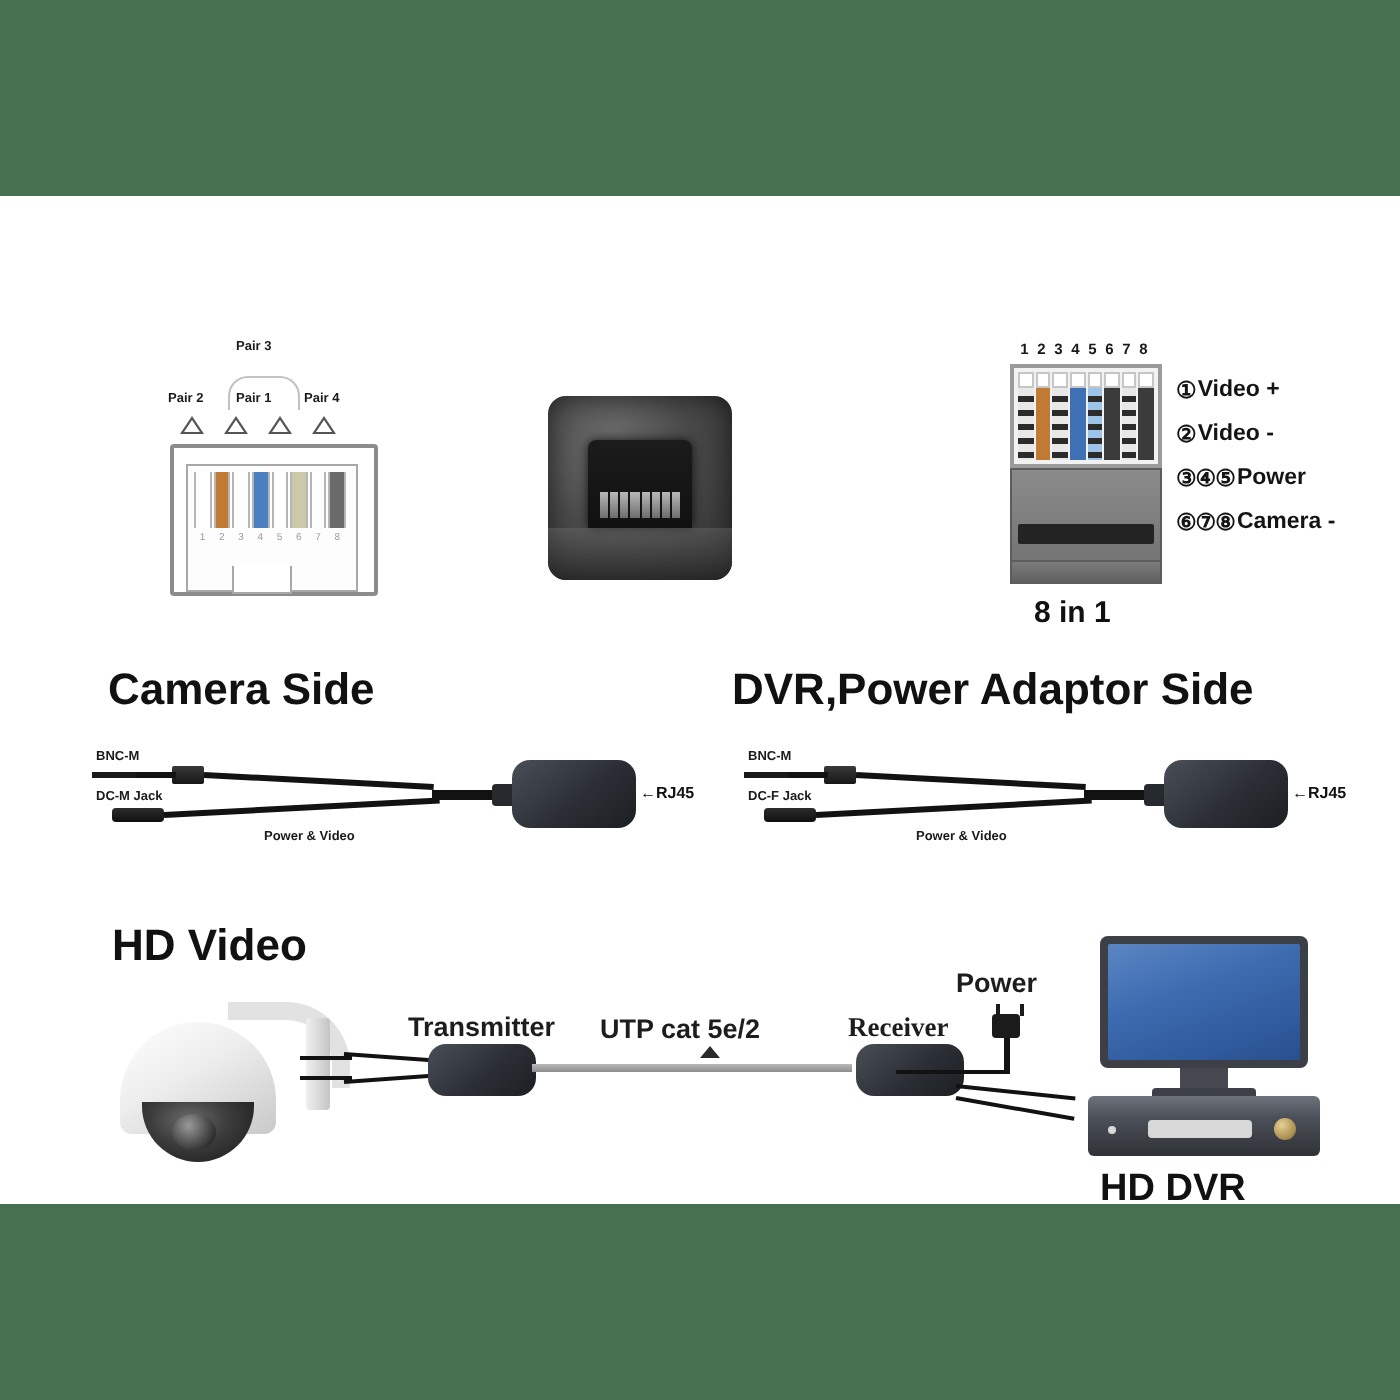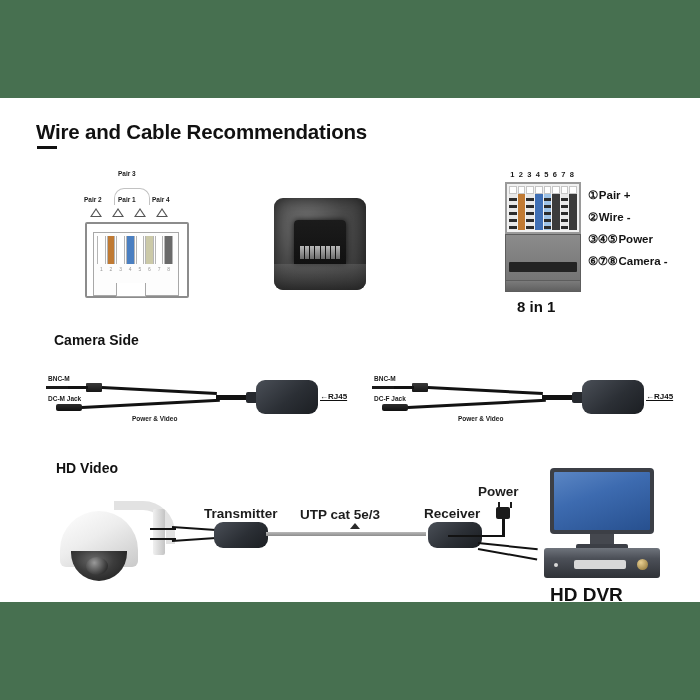--- a/index.html
+++ b/index.html
@@ -52,21 +52,21 @@
     left: 1px;
     top: 26px;
     width: 20px;
     height: 3px;
     background: #111111;
   }
 
   
   .hdr-label {
     position: absolute;
-    font-size: 14px;
+    font-size: 22px;
     font-weight: bold;
     color: #111111;
     white-space: nowrap;
   }
   .mini-label {
     position: absolute;
     font-size: 6.5px;
     font-weight: bold;
     color: #1a1a1a;
     white-space: nowrap;
@@ -285,21 +285,21 @@
     background: #1a1a1a;
   }
   .dc-barrel {
     position: absolute;
     width: 26px; height: 7px;
     background: linear-gradient(#2c2c2c, #101010);
     border-radius: 2px;
   }
   .rj45-arrow {
     position: absolute;
-    font-size: 8px; font-weight: bold; color: #111111; white-space: nowrap; text-decoration: underline;
+    font-size: 8px; font-weight: bold; color: #111111; white-space: nowrap;
   }
 
   
   
   #ptz { position: absolute; left: 58px; top: 395px; width: 130px; height: 92px; }
   #ptz-dome {
     position: absolute; left: 2px; top: 18px;
     width: 78px; height: 56px;
     background: linear-gradient(150deg, #ffffff 0%, #ededed 45%, #c9c9c9 100%);
     border-radius: 39px 39px 6px 6px;
@@ -410,24 +410,20 @@
 </head>
 <body>
 
 <div id="page">
 
   <div class="band" id="band-top"></div>
   <div class="band" id="band-bottom"></div>
 
   <div id="content">
 
-    <div id="title-block">
-      <div id="title-text">Wire and Cable Recommendations</div>
-      <div id="title-underline"></div>
-    </div>
 
     <div id="jack-group">
 
       <div class="mini-label" style="left:40px; top:0px;">Pair 3</div>
       <div id="pair3-arc"></div>
 
       <div class="mini-label" style="left:6px; top:26px;">Pair 2</div>
       <div class="mini-label" style="left:40px; top:26px;">Pair 1</div>
       <div class="mini-label" style="left:74px; top:26px;">Pair 4</div>
 
@@ -522,40 +518,41 @@
             <div class="cond" style="background: linear-gradient(rgb(59, 59, 59), rgb(59, 59, 59));"></div>
           </div>
         </div>
       <div id="plug-body"></div>
       <div id="plug-clip"></div>
       <div id="plug-tab"></div>
 
       <div id="plug-legend">
         <div class="legend-row">
           <span class="nums">①</span>
-          <span>Pair +</span>
+          <span>Video +</span>
         </div>
         <div class="legend-row">
           <span class="nums">②</span>
-          <span>Wire -</span>
+          <span>Video -</span>
         </div>
         <div class="legend-row">
           <span class="nums">③④⑤</span>
           <span>Power</span>
         </div>
         <div class="legend-row">
           <span class="nums">⑥⑦⑧</span>
           <span>Camera -</span>
         </div>
       </div>
 
       <div id="plug-2in1">8 in 1</div>
     </div>
 
     <div class="hdr-label" style="left:54px; top:234px;">Camera Side</div>
+    <div class="hdr-label" style="left:366px; top:234px;">DVR,Power Adaptor Side</div>
 
     <div class="balun-wrap" style="left:40px; top:272px; width:300px;">
 
       <div class="mini-label" style="left:8px; top:5px;">BNC-M</div>
       <div class="mini-label" style="left:8px; top:25px;">DC-M Jack</div>
 
       <div class="bnc-tip" style="left:6px; top:16px;"></div>
       <div class="bnc-barrel" style="left:46px; top:13px;"></div>
       <div class="wire-line" style="left:28px; top:16px; width:20px;"></div>
       <div class="wire-line" style="left:62px; top:16px; width:115px; transform:rotate(3deg); transform-origin:left center;"></div>
@@ -604,24 +601,24 @@
 
     <div class="wire-line thin" style="left:150px; top:430px; width:26px;"></div>
     <div class="wire-line thin" style="left:150px; top:440px; width:26px;"></div>
     <div class="wire-line thin" style="left:172px; top:428px; width:44px; transform:rotate(4deg); transform-origin:left center;"></div>
     <div class="wire-line thin" style="left:172px; top:442px; width:44px; transform:rotate(-4deg); transform-origin:left center;"></div>
 
     <div class="sys-label" style="left:204px; top:408px;">Transmitter</div>
     <div class="balun-module" style="left:214px; top:424px; width:54px; height:26px;"></div>
 
     <div class="utp-cable" style="left:266px; top:434px; width:160px;"></div>
-    <div class="sys-label" style="left:300px; top:409px;">UTP  cat  5e/3</div>
+    <div class="sys-label" style="left:300px; top:409px;">UTP  cat  5e/2</div>
     <div id="utp-caret" style="left:350px; top:425px;"></div>
 
-    <div class="sys-label" style="left:424px; top:408px;">Receiver</div>
+    <div class="sys-label" style="left:424px; top:408px;font-family:Liberation Serif, serif;">Receiver</div>
     <div class="balun-module" style="left:428px; top:424px; width:54px; height:26px;"></div>
 
     <div class="sys-label" style="left:478px; top:386px;">Power</div>
     <div id="power-prongs"></div>
     <div id="power-plug"></div>
     <div class="wire-line thin" style="left:502px; top:421px; width:3px; height:18px;"></div>
     <div class="wire-line thin" style="left:448px; top:437px; width:56px;"></div>
 
     <div class="wire-line thin" style="left:478px; top:444px; width:60px; transform:rotate(6deg); transform-origin:left center;"></div>
     <div class="wire-line thin" style="left:478px; top:450px; width:60px; transform:rotate(10deg); transform-origin:left center;"></div>

